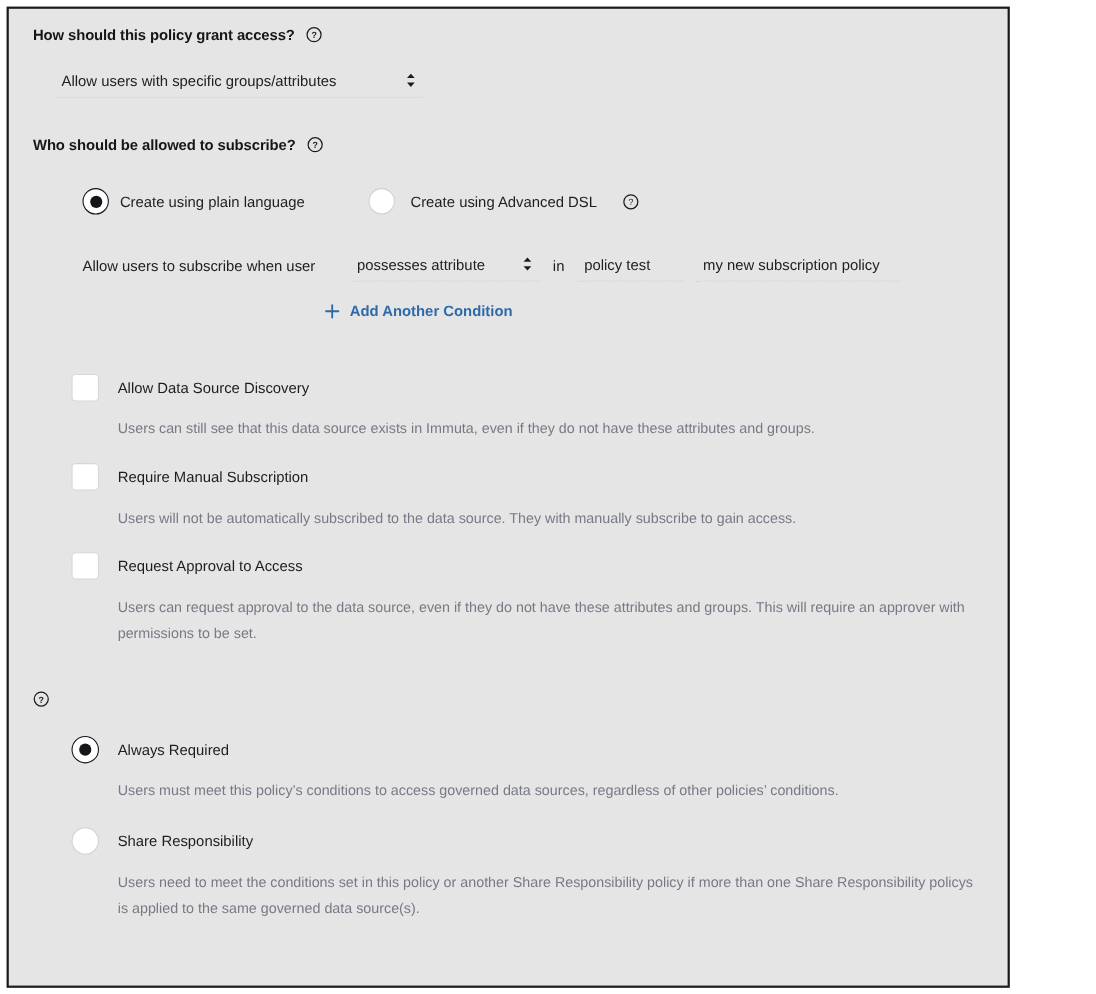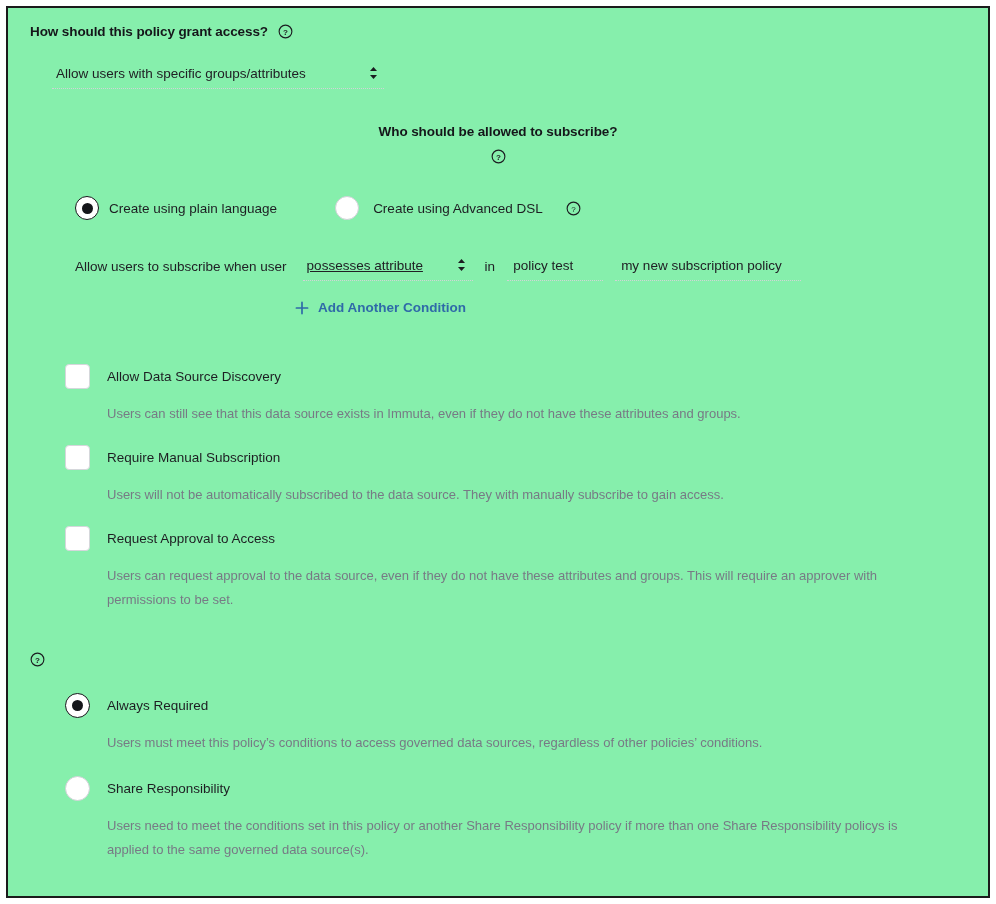--- a/index.html
+++ b/index.html
@@ -13,24 +13,24 @@
     width: 996px;
     height: 904px;
     background: #ffffff;
     position: relative;
     overflow: hidden;
   }
   .frame {
     position: absolute;
     left: 6px;
     top: 6px;
-    width: 984px;
+    width: 912px;
     height: 892px;
     border: 2px solid #1b1b1b;
-    background: #86efac;
+    background: #e5e5e5;
   }
   .inner {
     position: absolute;
     left: 0;
     top: 0;
     right: 0;
     bottom: 0;
     padding: 16px 22px 0 22px;
     overflow: hidden;
   }
@@ -120,23 +120,22 @@
   .condition-row {
     display: flex;
     align-items: flex-end;
     margin-top: 33px;
     margin-left: 45px;
     font-size: 13.5px;
     color: #202125;
   }
   .cond-label { padding-bottom: 7px; white-space: nowrap; }
   .cond-select {
-    margin-left: 16px;
+    margin-left: 34px;
     width: 170px;
-    text-decoration: underline;
   }
   .cond-in { padding-bottom: 7px; margin-left: 12px; }
   .cond-input {
     margin-left: 12px;
     border-bottom: 1px dotted #d2d3d7;
     padding: 4px 4px 7px 6px;
     width: 96px;
     white-space: nowrap;
   }
   .cond-input.wide { width: 186px; }
@@ -222,21 +221,21 @@
         <span class="value">Allow users with specific groups/attributes</span>
         <span class="stepper">
           <svg width="9" height="16" viewBox="0 0 9 16">
             <path d="M4.5 2 L8 6 L1 6 Z" fill="#1b1c20"></path>
             <path d="M4.5 14 L1 10 L8 10 Z" fill="#1b1c20"></path>
           </svg>
         </span>
       </div>
 
       
-      <div class="section-head" style="margin-top:35px;flex-direction:column;">
+      <div class="section-head" style="margin-top:35px;">
         <span>Who should be allowed to subscribe?</span>
         <span class="help-icon">
           <svg width="15" height="15" viewBox="0 0 16 16">
             <circle cx="8" cy="8" r="6.8" fill="none" stroke="#1b1c20" stroke-width="1.2"></circle>
             <text x="8" y="11.4" font-size="8.6" text-anchor="middle" fill="#1b1c20" font-family="Liberation Sans, sans-serif">?</text>
           </svg>
         </span>
       </div>
 
       <div class="mode-row">

